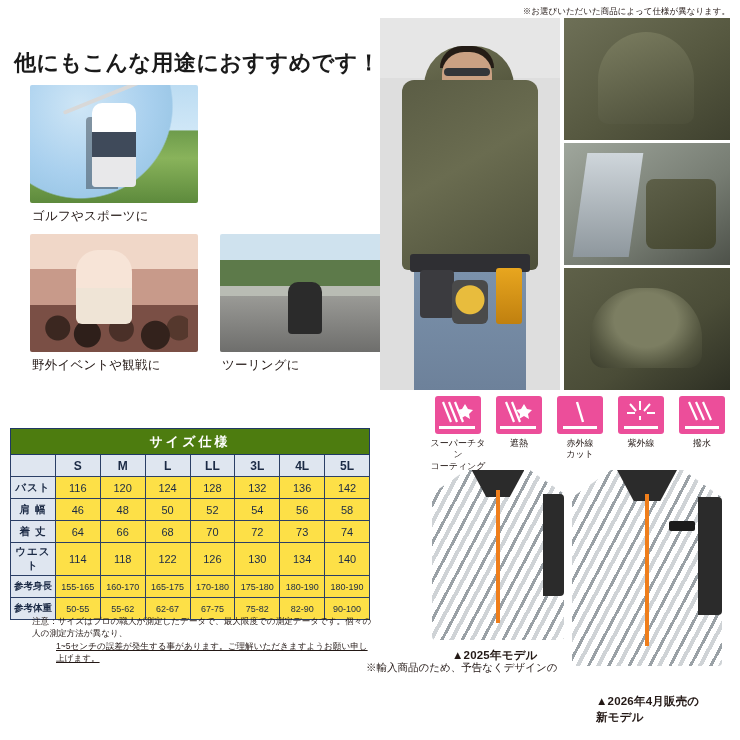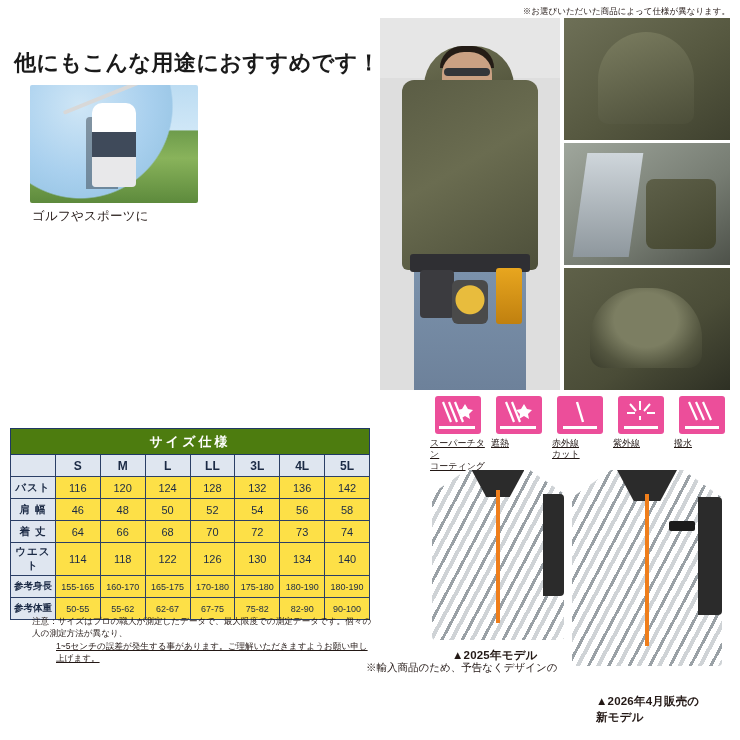--- a/index.html
+++ b/index.html
@@ -345,22 +345,21 @@
   .features {
     position: absolute;
     left: 430px;
     top: 396px;
     width: 300px;
     display: flex;
     justify-content: space-between;
   }
   .feat {
     width: 56px;
-    text-align: left;
-    text-decoration: underline;
+    text-align: center;
   }
   .feat-badge {
     width: 46px;
     height: 38px;
     margin: 0 auto;
     background: #ec4e9a;
     border-radius: 3px;
     position: relative;
   }
   .feat-cap {
@@ -457,20 +456,30 @@
 
 <div class="page">
 
   <div class="left-head">他にもこんな用途におすすめです！</div>
 
   <div class="photo-grid">
     <div class="pg-row">
       <div class="pg-cell">
         <div class="pg-img ph-golf"></div>
         <div class="pg-cap">ゴルフやスポーツに</div>
+      </div>
+    </div>
+    <div class="pg-row">
+      <div class="pg-cell">
+        <div class="pg-img ph-event"></div>
+        <div class="pg-cap">野外イベントや観戦に</div>
+      </div>
+      <div class="pg-cell">
+        <div class="pg-img ph-tour"></div>
+        <div class="pg-cap">ツーリングに</div>
       </div>
     </div>
   </div>
 
   <table class="size-table">
     <tbody>
         <tr>
       <td class="tbl-title" colspan="8">サイズ仕様</td>
     </tr>
     <tr>

